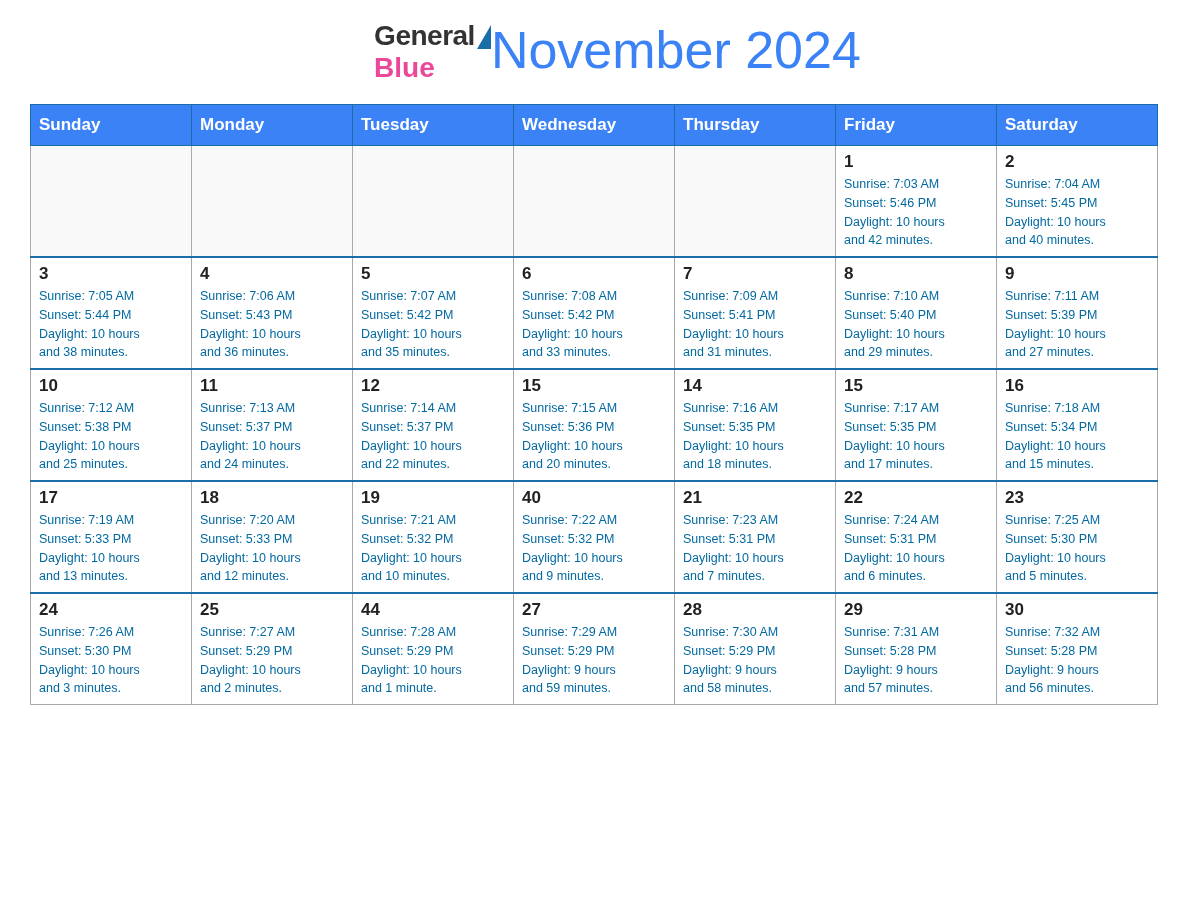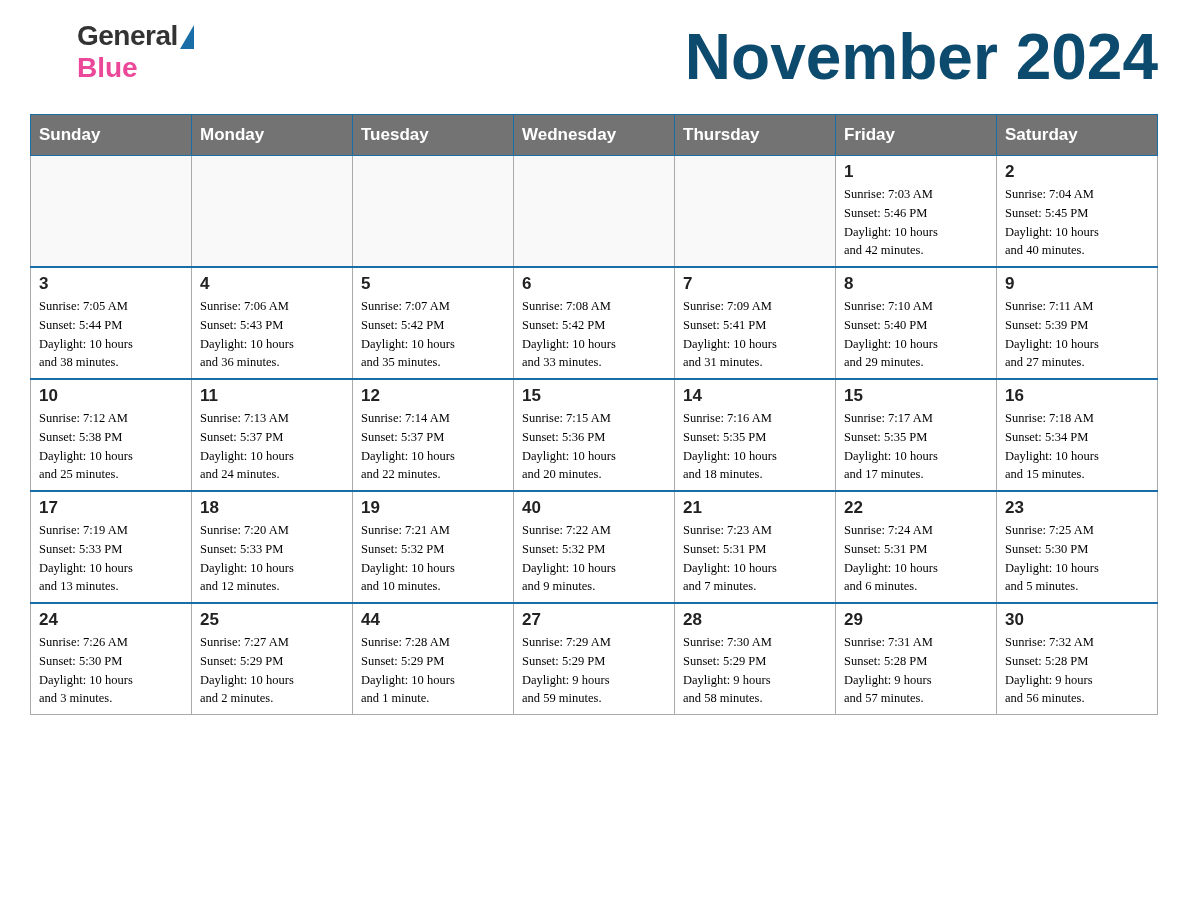--- a/index.html
+++ b/index.html
@@ -5,21 +5,21 @@
     * { margin: 0; padding: 0; box-sizing: border-box; }
     body {
       font-family: Arial, sans-serif;
       background: #fff;
       width: 1188px;
       min-height: 918px;
       padding: 20px 30px;
     }
     .header {
       display: flex;
-      justify-content: space-between;
+      justify-content: center;
       align-items: flex-start;
       margin-bottom: 20px;
       margin-left: 47px;
     }
     .logo {
       display: flex;
       flex-direction: column;
       align-items: flex-start;
     }
     .logo-top {
@@ -43,36 +43,36 @@
     }
     .logo-blue {
       font-size: 28px;
       font-weight: bold;
       color: #ec4899;
     }
     .title-area {
       text-align: right;
     }
     .month-title {
-      font-size: 64px;
-      font-weight: bold;
-      color: #0c4a6e;
+      font-size: 52px;
+      font-weight: normal;
+      color: #3b82f6;
     }
     .location {
       font-size: 22px;
       color: #555;
       margin-top: 4px;
     }
     .calendar {
       width: 100%;
       border-collapse: collapse;
       border: 1px solid #999;
     }
     .calendar th {
-      background-color: #737373;
+      background-color: #3b82f6;
       color: #fff;
       font-size: 17px;
       font-weight: bold;
       padding: 10px 8px;
       text-align: left;
       border: 1px solid #1a6ea8;
     }
     .calendar td {
       vertical-align: top;
       border: 1px solid #aaa;
@@ -83,23 +83,22 @@
       color: #333;
     }
     .day-number {
       font-size: 17px;
       font-weight: bold;
       color: #222;
       margin-bottom: 3px;
     }
     .day-info {
       font-size: 12.5px;
-      color: #000000;
+      color: #0369a1;
       line-height: 1.5;
-      font-family: Liberation Serif, serif;
     }
     .empty-cell {
       background: #f9f9f9;
     }
     .row-divider td {
       border-top: 2px solid #1a6ea8;
     }
   </style>
 </head>
 <body>

